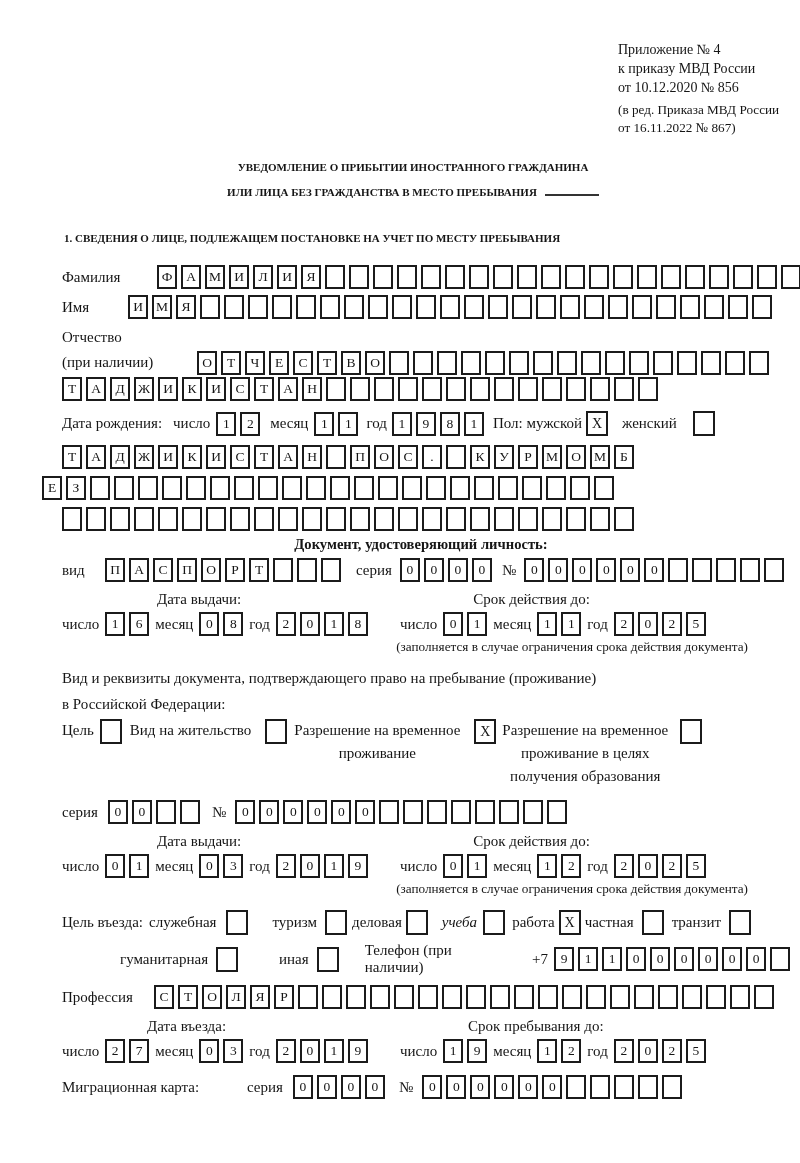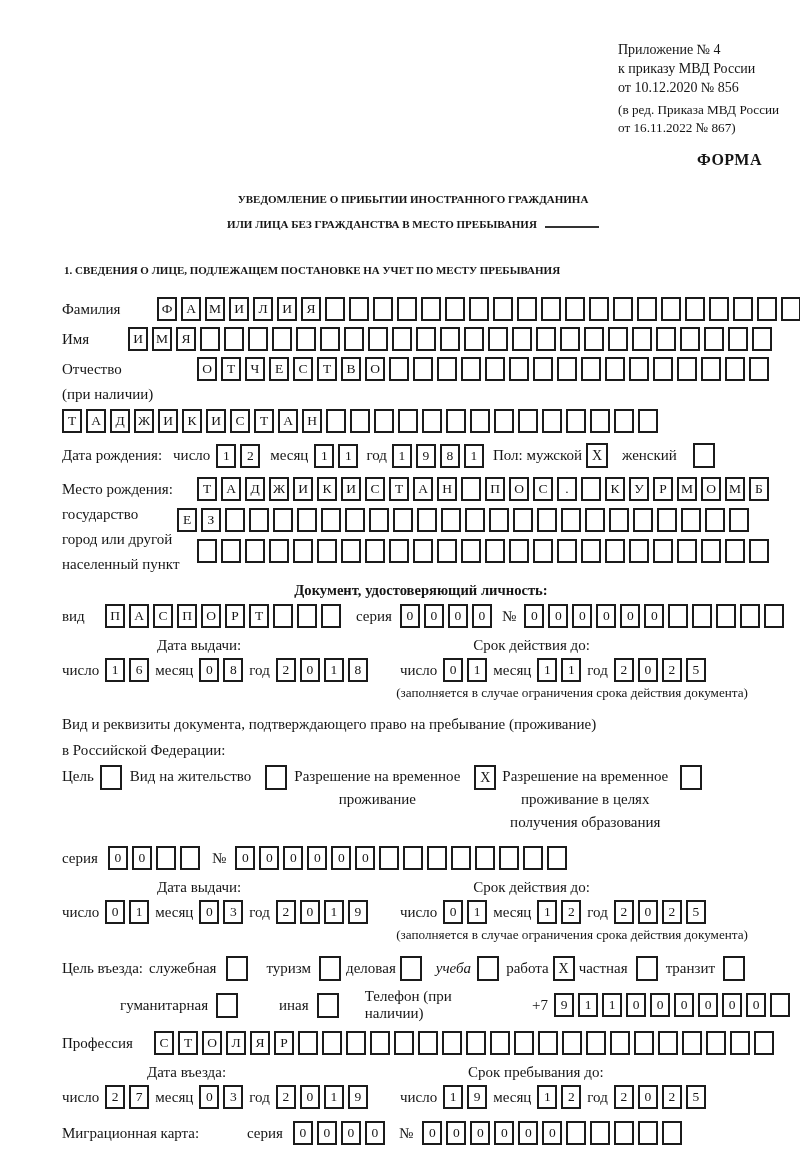--- a/index.html
+++ b/index.html
@@ -26,21 +26,21 @@
   .box {
     width:20px; height:24px; border:2px solid #1b1b1b; flex:none;
     text-align:center; line-height:20px; font-size:13.5px;
   }
   .cbx {
     display:inline-block; width:22px; height:25px; border:2px solid #1b1b1b; flex:none;
     text-align:center; line-height:21px; font-size:14px; vertical-align:middle;
   }
 
   .row { display:flex; align-items:center; margin-top:6px; }
-  .row.top { align-items:flex-start; }
+  .row.top { align-items:flex-end; }
   .lbl { flex:none; }
   .w66 { width:66px; } .w115 { width:115px; } .w135 { width:135px; } .w92 { width:92px; }
   .lh25 { line-height:25px; }
   .boxcol > .boxes { display:flex; }
   .boxcol > .boxes + .boxes { margin-top:7px; }
 
   .center-heading { text-align:center; font-weight:bold; font-size:14.6px; margin-top:5px; margin-left:-10px; }
 
   .dgroup { display:flex; align-items:center; gap:6px; flex:none; }
   .dgroup1 { width:338px; }
@@ -64,21 +64,20 @@
   <div class="appendix">
     <div>Приложение № 4</div>
     <div>к приказу МВД России</div>
     <div>от 10.12.2020 № 856</div>
     <div class="rev">
       <div>(в ред. Приказа МВД России</div>
       <div>от 16.11.2022 № 867)</div>
     </div>
   </div>
 
-  <div class="forma">ФОРМА</div>
 
   <div class="title">
     <div>УВЕДОМЛЕНИЕ О ПРИБЫТИИ ИНОСТРАННОГО ГРАЖДАНИНА</div>
     <div>
       <span>ИЛИ ЛИЦА БЕЗ ГРАЖДАНСТВА В МЕСТО ПРЕБЫВАНИЯ</span><span class="blank-line"></span>
     </div>
   </div>
 
   <div class="sec-heading">1. СВЕДЕНИЯ О ЛИЦЕ, ПОДЛЕЖАЩЕМ ПОСТАНОВКЕ НА УЧЕТ ПО МЕСТУ ПРЕБЫВАНИЯ</div>
 
@@ -230,26 +229,20 @@
         <span class="box">8</span>
         <span class="box">1</span>
       </span>
     <span class="lbl" style="margin-left:9px;">Пол: мужской</span>
     <span class="cbx" style="margin-left:4px;">X</span>
     <span class="lbl" style="margin-left:14px;">женский</span>
     <span class="cbx" style="margin-left:16px;"></span>
   </div>
 
   <div class="row top" style="margin-top:9px;">
-    <span class="lbl w135 lh25">
-      <span>Место рождения:</span><br>
-      <span>государство</span><br>
-      <span>город или другой</span><br>
-      <span>населенный пункт</span>
-    </span>
     <span class="boxcol">
       <span class="boxes">
           <span class="box">Т</span>
           <span class="box">А</span>
           <span class="box">Д</span>
           <span class="box">Ж</span>
           <span class="box">И</span>
           <span class="box">К</span>
           <span class="box">И</span>
           <span class="box">С</span>
@@ -511,21 +504,21 @@
           <span class="box">5</span>
         </span>
     </span>
   </div>
   <div class="note">(заполняется в случае ограничения срока действия документа)</div>
 
   <div class="purpose-row" style="margin-top:13px;">
     <span>Цель въезда:</span>
     <span style="margin-left:6px;">служебная</span>
     <span class="cbx" style="margin-left:10px;"></span>
-    <span style="margin-left:18px;">туризм</span>
+    <span style="margin-left:24px;">туризм</span>
     <span class="cbx" style="margin-left:8px;"></span>
     <span style="margin-left:5px;">деловая</span>
     <span class="cbx" style="margin-left:4px;"></span>
     <span style="margin-left:14px;font-style:italic;">учеба</span>
     <span class="cbx" style="margin-left:6px;"></span>
     <span style="margin-left:7px;">работа</span>
     <span class="cbx" style="margin-left:4px;">X</span>
     <span style="margin-left:4px;">частная</span>
     <span class="cbx" style="margin-left:8px;"></span>
     <span style="margin-left:8px;">транзит</span>

